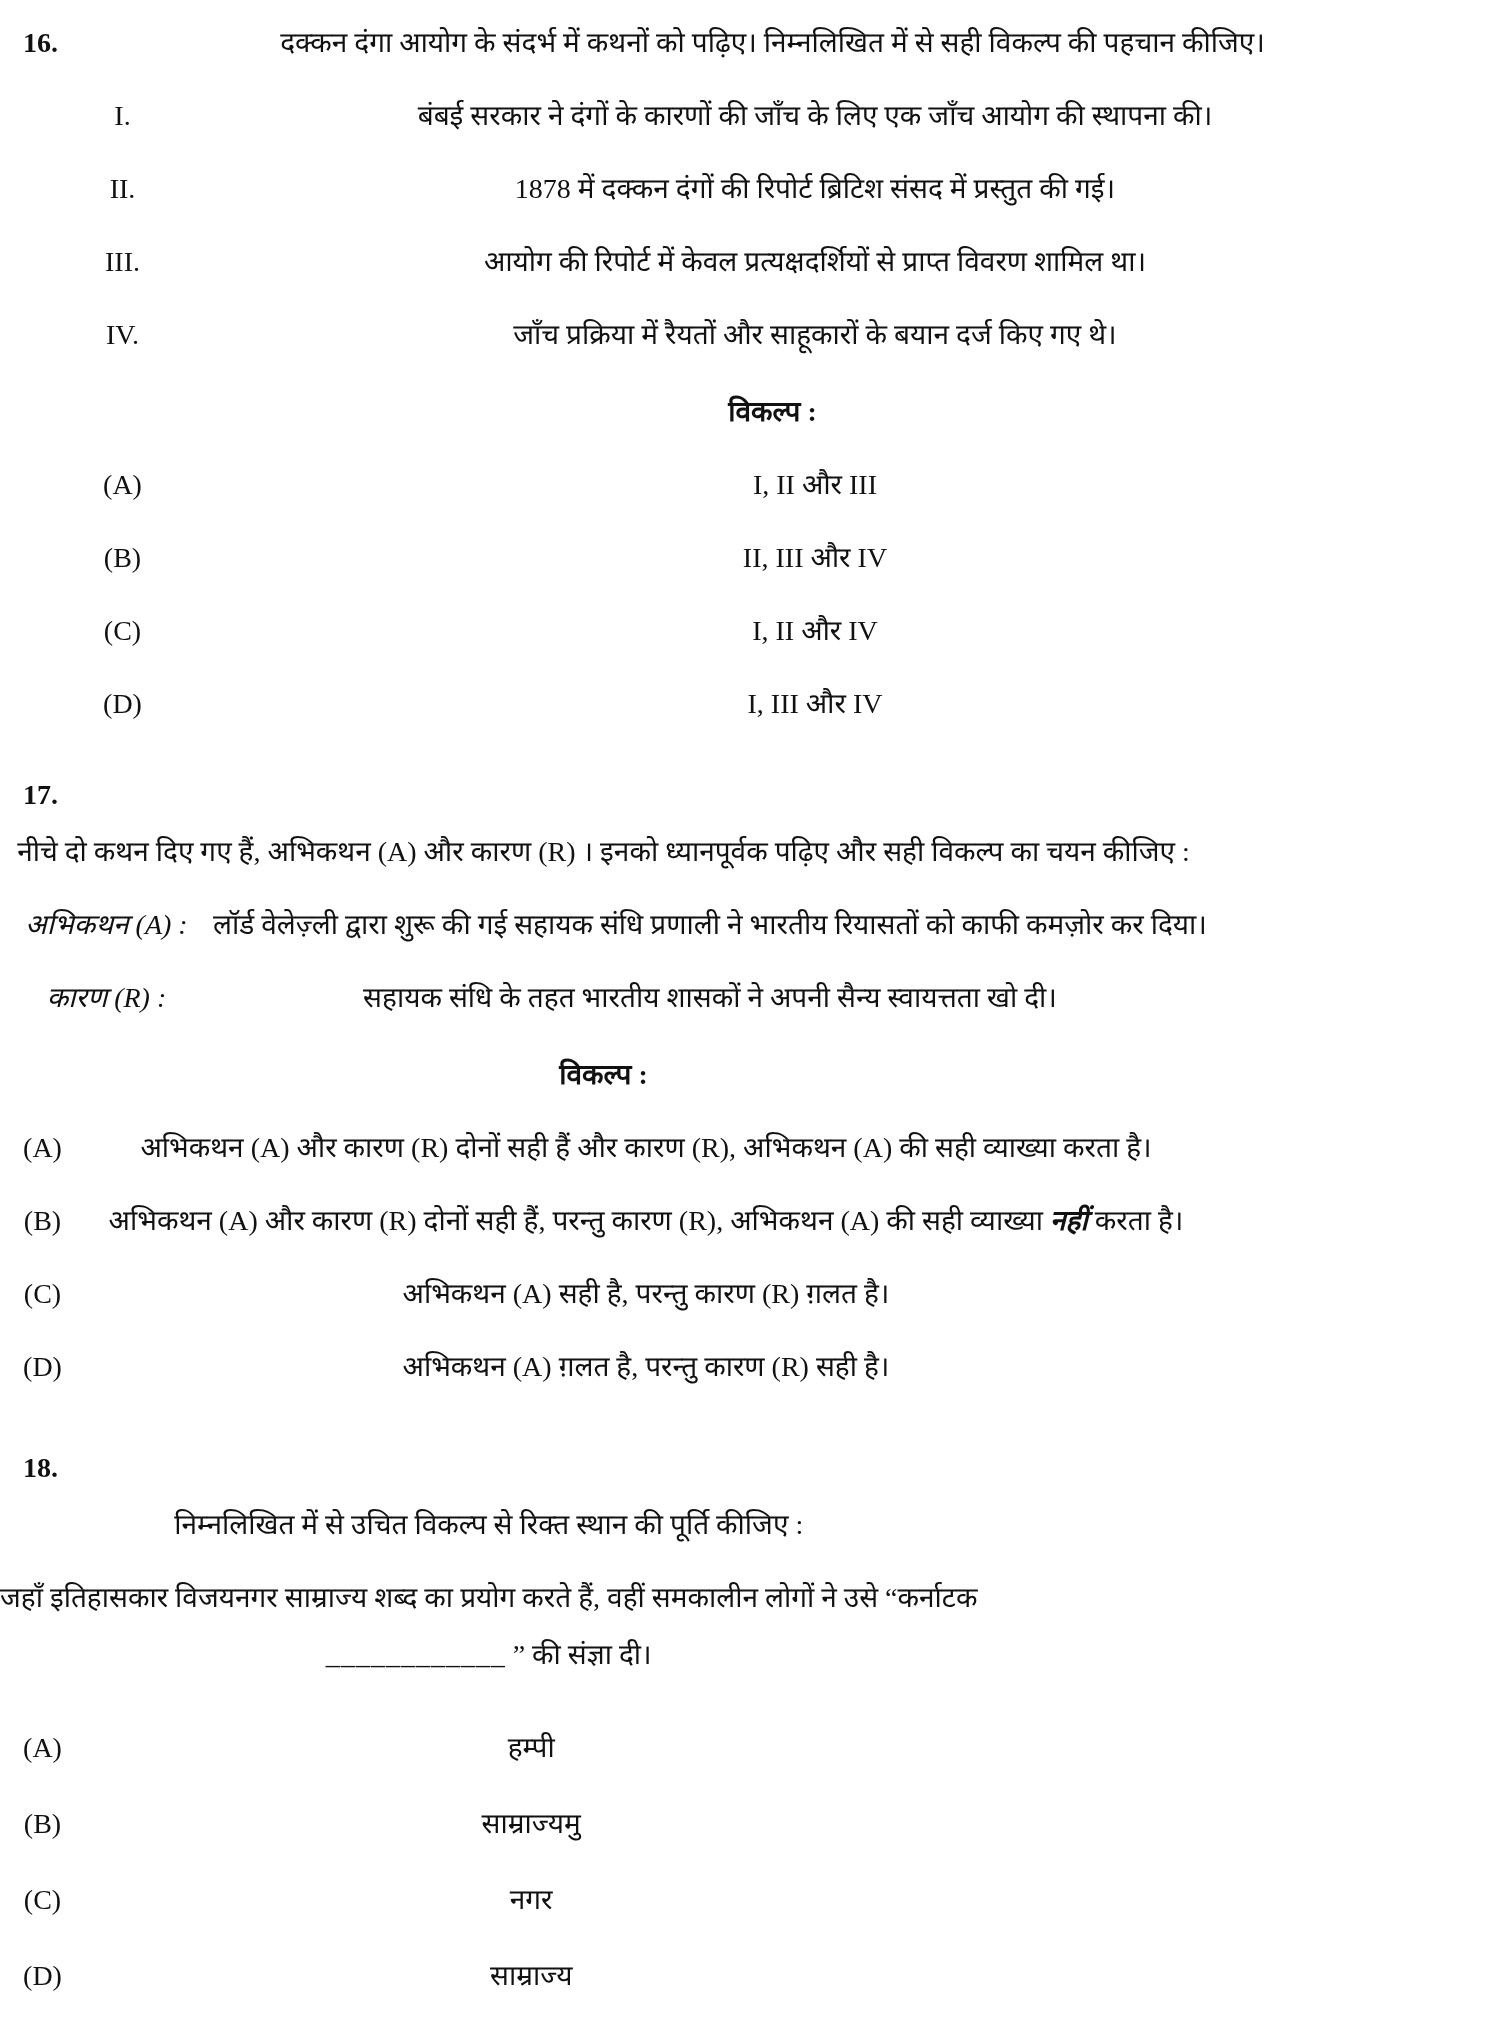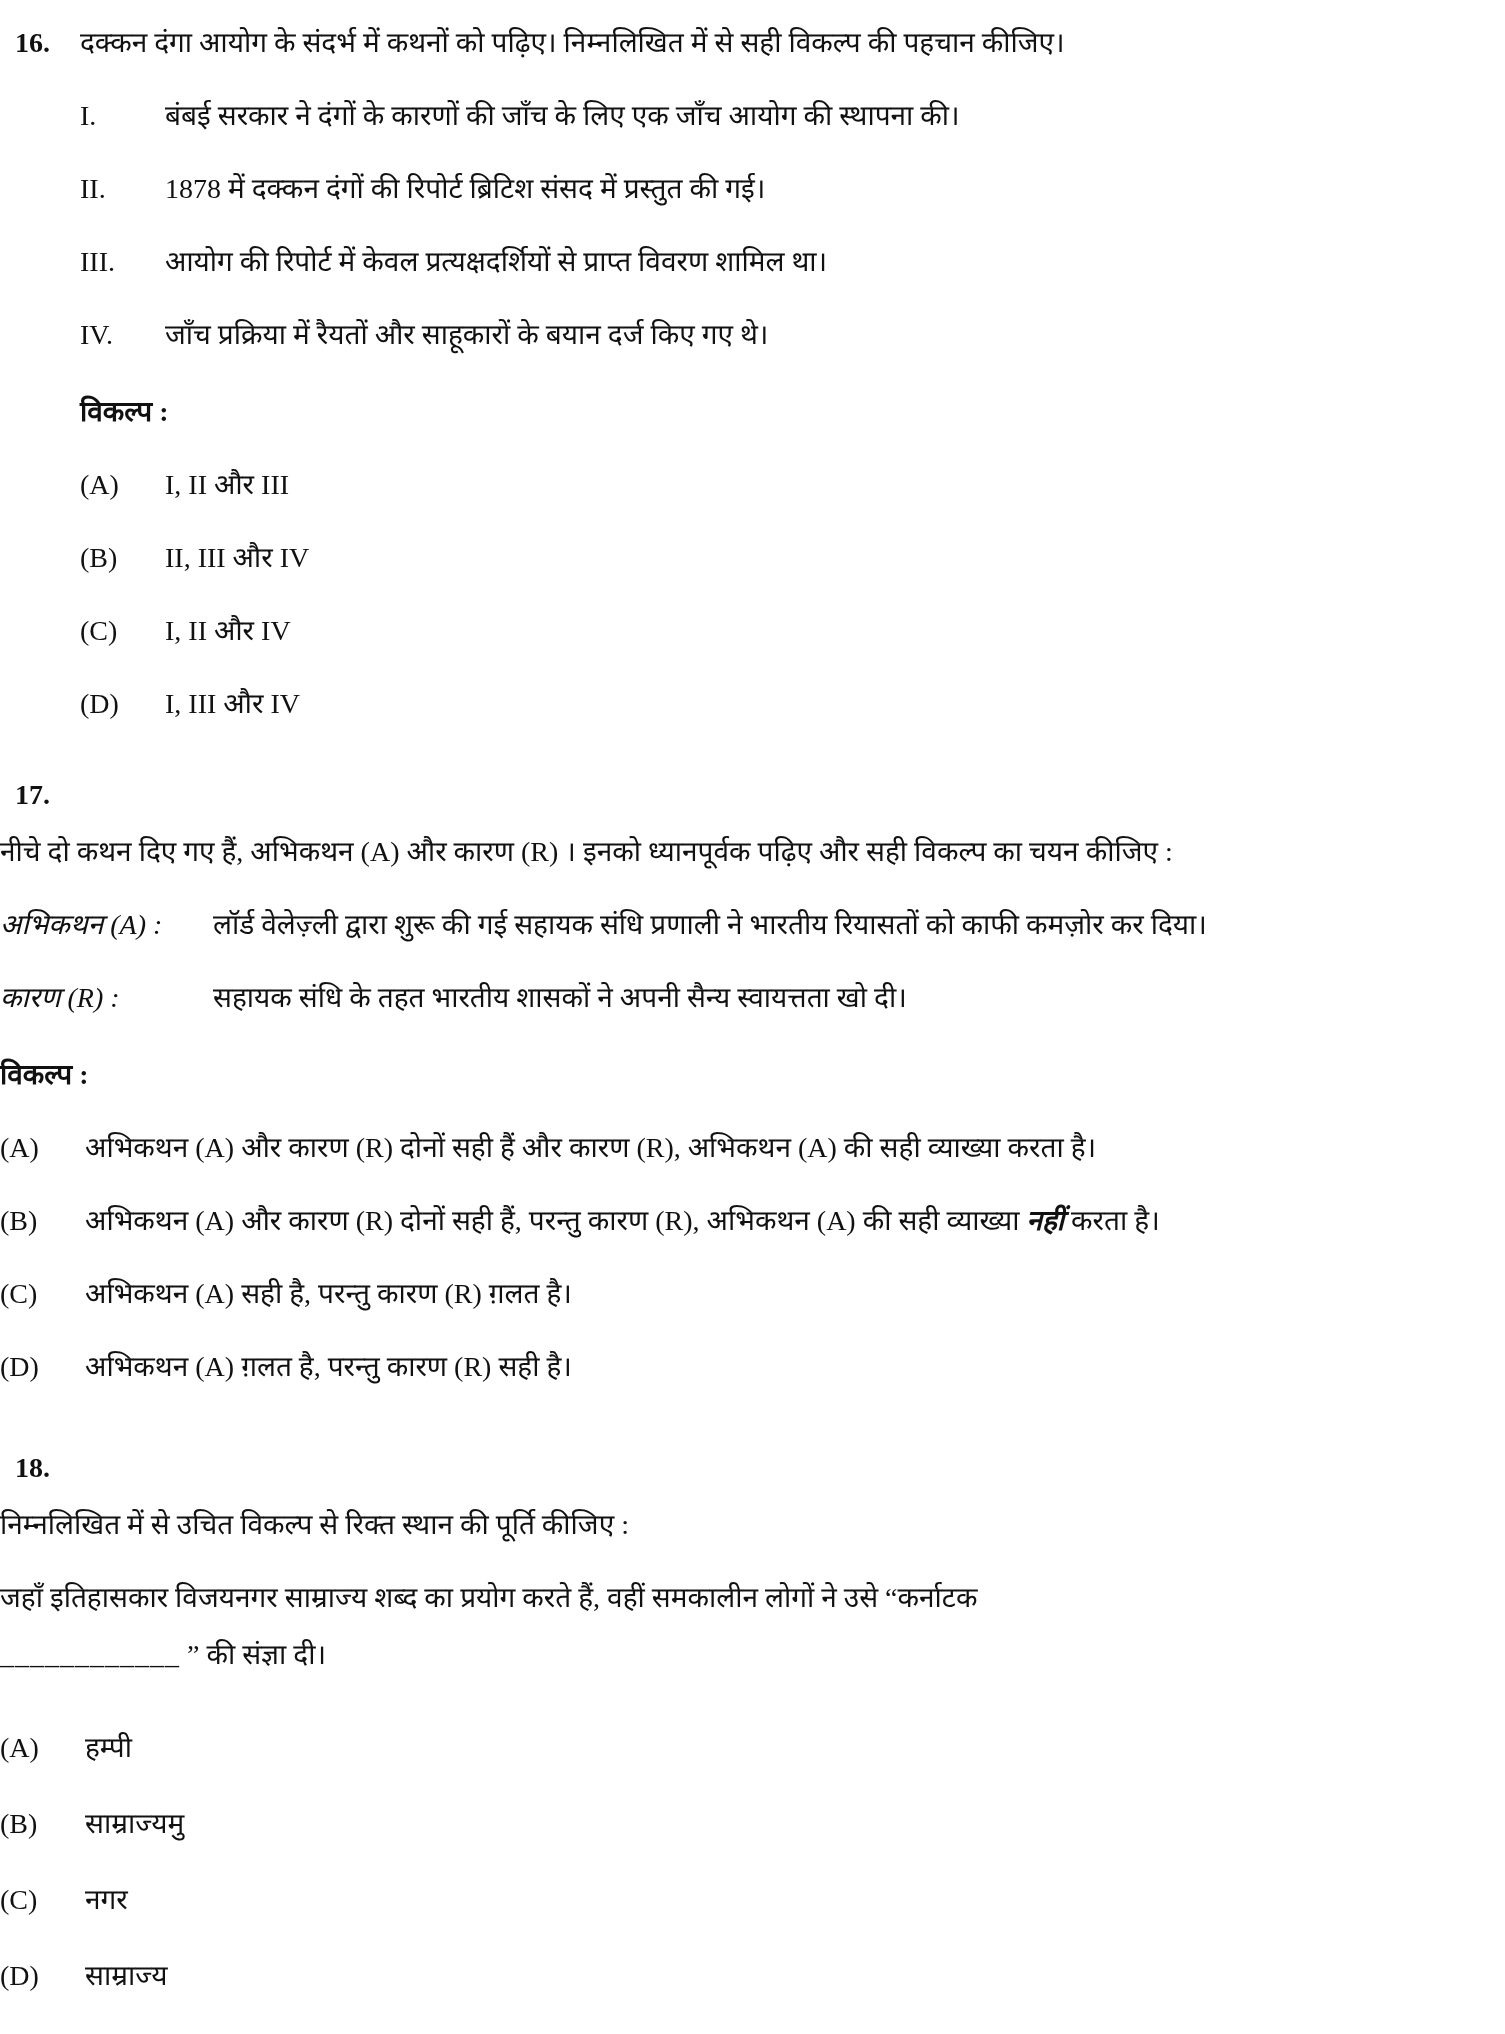--- a/index.html
+++ b/index.html
@@ -22,29 +22,30 @@
     background: #ffffff;
     padding-top: 14px;
     box-sizing: border-box;
   }
   .question {
     display: flex;
     align-items: flex-start;
   }
   .q-num {
     width: 80px;
-    padding-left: 15px;
+    padding-left: 23px;
     box-sizing: border-box;
     font-weight: bold;
     flex: 0 0 auto;
   }
   .q-body {
     flex: 1 1 auto;
     padding-right: 40px;
     max-width: 1385px;
+    text-align: center;
   }
   .q-text { margin: 0; }
 
   .row {
     display: flex;
     align-items: flex-start;
     margin-top: 16px;
   }
   .row-label {
     width: 85px;

